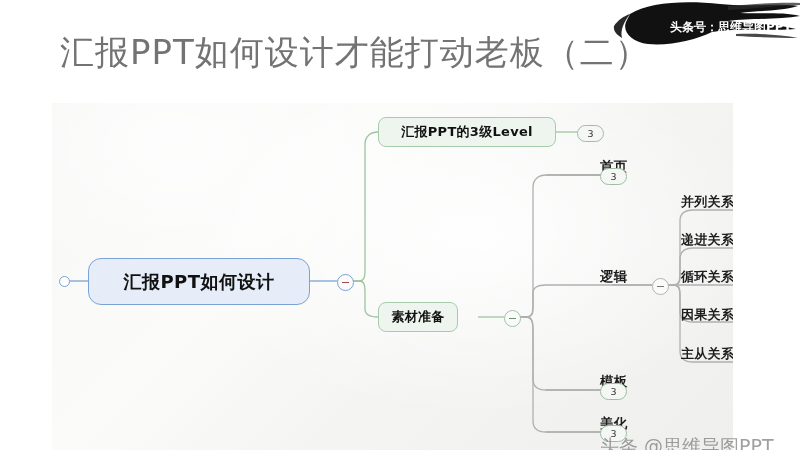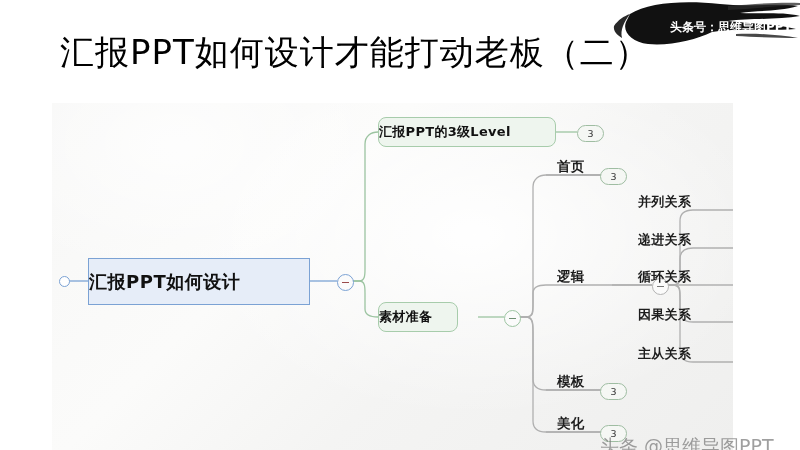--- a/index.html
+++ b/index.html
@@ -9,21 +9,21 @@
     font-family:"Liberation Sans","DejaVu Sans",sans-serif;
     position:relative;
   }
 
   
   #slide-title{
     position:absolute;
     left:60px; top:30px;
     font-size:34px;
     letter-spacing:1px;
-    color:#000000;
+    color:#737373;
     font-weight:400;
     white-space:nowrap;
     font-family:"DejaVu Sans","Liberation Sans",sans-serif;
   }
 
   
   #brush-stamp{
     position:absolute;
     right:0px; top:0px;
     width:192px;height:50px;
@@ -56,29 +56,29 @@
       radial-gradient(ellipse 420px 260px at 62% 38%, rgba(255,255,255,.95), rgba(255,255,255,0) 70%),
       radial-gradient(ellipse 300px 200px at 18% 12%, rgba(255,255,255,.75), rgba(255,255,255,0) 70%);
     pointer-events:none;
   }
   #edge-layer{position:absolute;left:0;top:0;width:681px;height:347px;}
 
   
   .node{
     position:absolute;
     box-sizing:border-box;
-    display:flex;align-items:center;
+    display:flex;align-items:center;justify-content:center;
     white-space:nowrap;
     font-family:"DejaVu Sans","Liberation Sans",sans-serif;
   }
   .node.root{
     left:36px; top:155px; width:222px; height:47px;
     background:#e6edf8;
     border:1.4px solid #7ba2d4;
-    border-radius:0;
+    border-radius:13px;
     font-size:18px; font-weight:bold; color:#111;
     letter-spacing:.5px;
   }
   .node.branch{
     background:#eef5ee;
     border:1.4px solid #a7ccab;
     border-radius:8px;
     font-size:13px; font-weight:bold; color:#111;
     height:30px;
     letter-spacing:.3px;
@@ -88,20 +88,21 @@
 
   
   .leaf{
     position:absolute;
     font-size:13px;
     color:#1d1d1d;
     font-weight:bold;
     white-space:nowrap;
     font-family:"DejaVu Sans","Liberation Sans",sans-serif;
     letter-spacing:.3px;
+    margin-left:43px;
   }
   .leaf.lvl2{font-size:13.5px;}
   .leaf.lvl3{font-size:13px;}
 
   
   .badge{
     position:absolute;
     width:25px;height:15px;
     border:1px solid #9fbda2;
     border-radius:9px;

